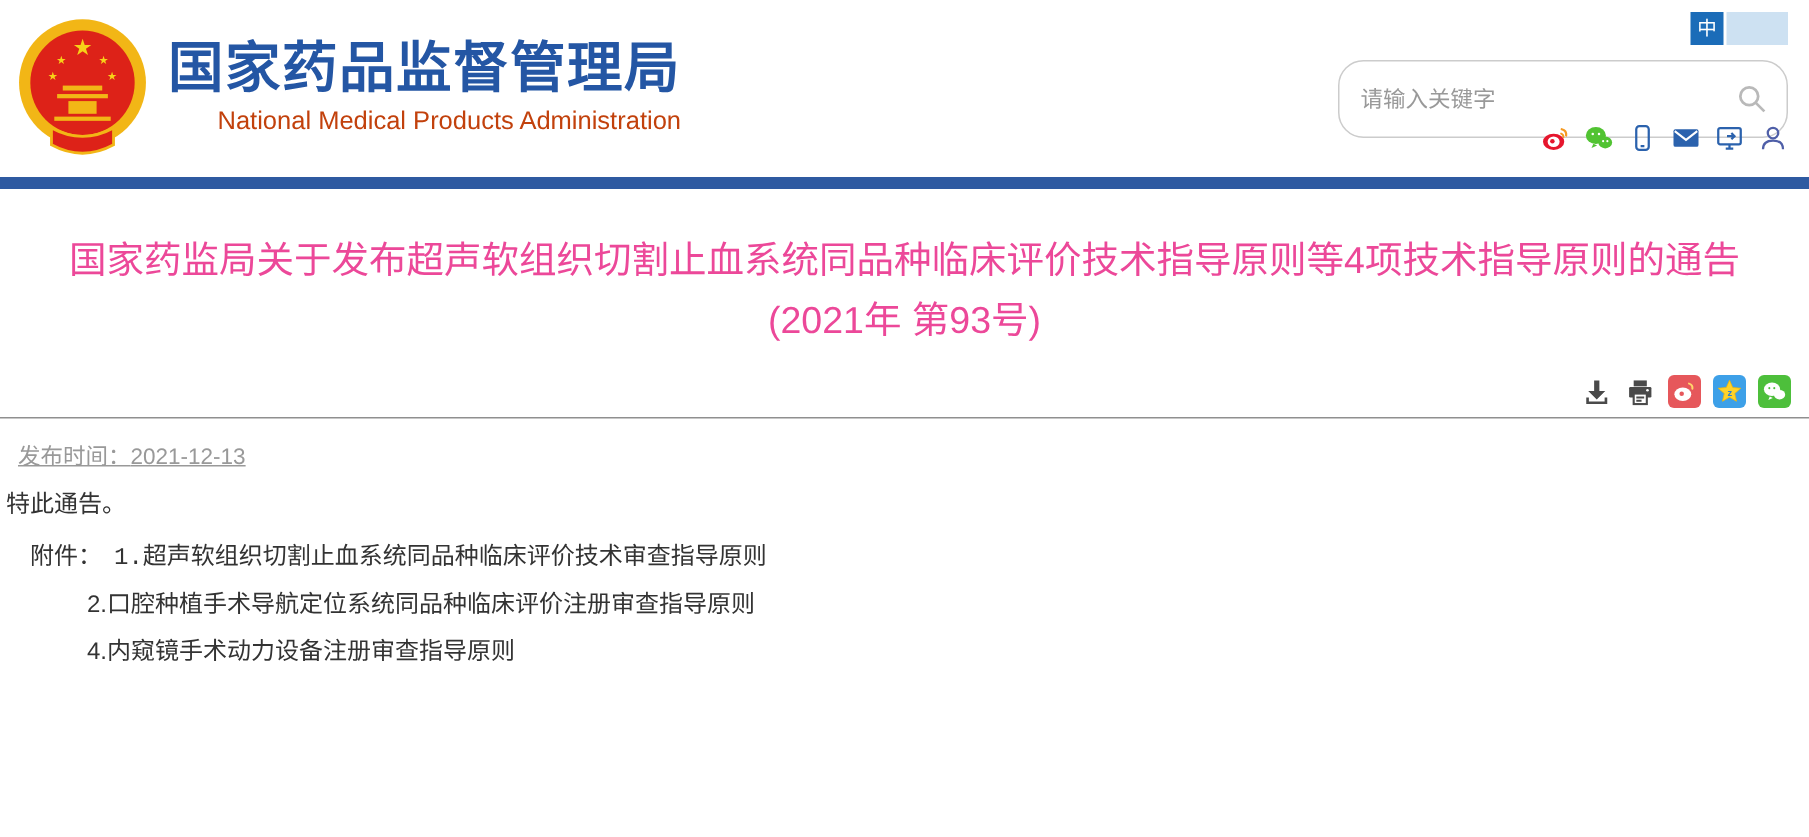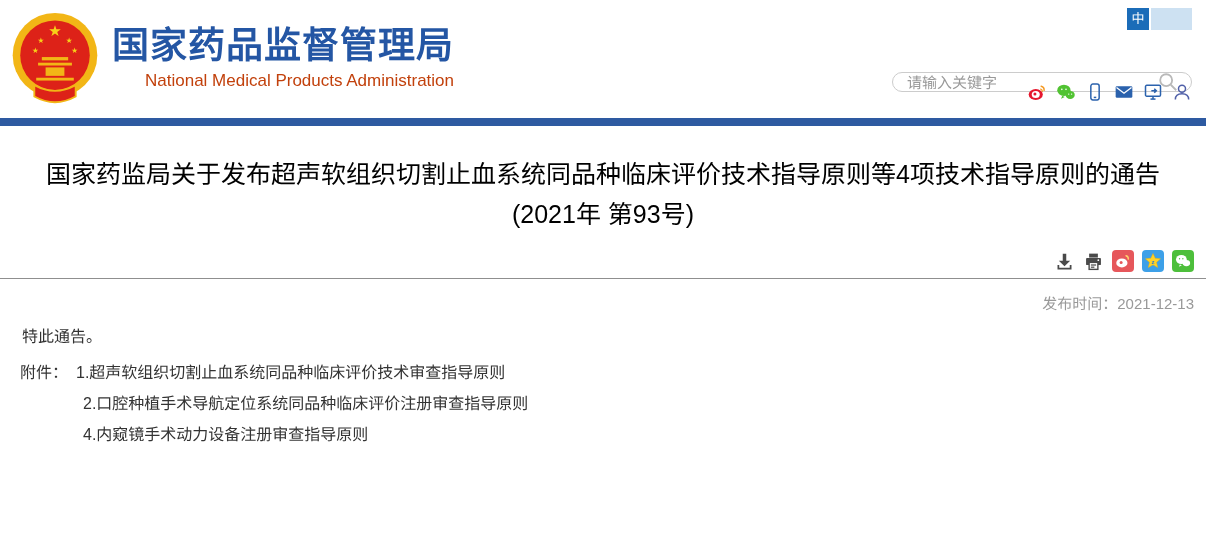--- a/index.html
+++ b/index.html
@@ -17,45 +17,45 @@
   .site-header{position:relative;height:118px;background:#fff;}
   .header-left{position:absolute;left:8px;top:10px;display:flex;align-items:center;}
   .emblem{width:94px;height:96px;flex:0 0 auto;}
   .site-titles{margin-left:10px;text-align:right;}
   .site-title-zh{font-size:37px;font-weight:bold;color:var(--brand-blue);letter-spacing:1px;line-height:1.15;}
   .site-title-en{font-size:17px;color:#c2410c;margin-top:3px;}
   .lang-toggle{position:absolute;top:8px;right:14px;display:flex;gap:2px;}
   .lang{display:inline-block;width:22px;height:22px;line-height:22px;text-align:center;font-size:13px;color:#fff;cursor:pointer;}
   .lang.zh{background:var(--lang-active-bg);}
   .lang.en{background:var(--lang-inactive-bg);padding-left:41px;}
-  .search-box{position:absolute;top:40px;right:14px;width:300px;height:20px;border:1px solid #ccc;border-radius:17px;display:flex;align-items:center;padding:0 12px;background:#fff;margin-top:32px;}
+  .search-box{position:absolute;top:40px;right:14px;width:300px;height:52px;border:1px solid #ccc;border-radius:17px;display:flex;align-items:center;padding:0 12px;background:#fff;}
   .search-box input{border:none;outline:none;flex:1;font-size:15px;color:#333;background:transparent;font-family:inherit;}
   .search-box input::placeholder{color:#999;}
   .search-icon-btn{width:22px;height:22px;cursor:pointer;flex:0 0 auto;}
   .social-icons{position:absolute;top:82px;right:14px;display:flex;gap:9px;align-items:center;}
   .social-icons .sico{width:20px;height:20px;cursor:pointer;}
   .blue-bar{height:8px;background:var(--bar-blue);}
   
   .article{padding:0;}
-  .article-title{margin:28px 8px 0;text-align:center;font-size:25px;font-weight:normal;color:#000000;line-height:40px;}
+  .article-title{margin:28px 8px 0;text-align:center;font-size:25px;font-weight:normal;color:#ec4899;line-height:40px;}
   .action-row{display:flex;justify-content:flex-end;align-items:center;gap:8px;padding:16px 12px 6px;}
   .action-icon{width:21px;height:21px;cursor:pointer;}
   .share-sq{width:22px;height:22px;border-radius:4px;cursor:pointer;display:flex;align-items:center;justify-content:center;}
   .share-sq.weibo{background:var(--weibo-red);}
   .share-sq.qzone{background:var(--qzone-blue);}
   .share-sq.wechat{background:var(--wechat-green);}
   .rule{border:none;border-top:1px solid #8f8f8f;margin:0;}
-  .publish-row{text-align:right;color:var(--muted-text);font-size:15px;padding:13px 12px 0;}
+  .publish-row{color:var(--muted-text);font-size:15px;padding:13px 12px 0;text-decoration:underline;}
   .body-text{font-size:16px;color:#333;}
   .para1{margin:24px 0 0;line-height:38px;text-indent:2em;text-align:justify;}
-  .para2{margin:8px 0 0;line-height:31px;padding-left:22px;}
+  .para2{margin:8px 0 0;line-height:31px;padding-left:4px;}
   .attach-block{margin-top:5px;}
   .attach-line{line-height:31px;}
-  .attach-line.first{padding-left:20px;}
-  .attach-line.indent{padding-left:83px;}
+  .attach-line.first{padding-left:20px;font-family:Liberation Mono, monospace;}
+  .attach-line.indent{padding-left:58px;}
   .attach-label{padding-right:8px;}
   .attach-item{color:#333;text-decoration:none;cursor:pointer;}
 </style>
 </head>
 <body>
 
 <header class="site-header">
   <div class="header-left">
     <span class="emblem">
       <svg width="94" height="96" viewBox="0 0 100 102">

